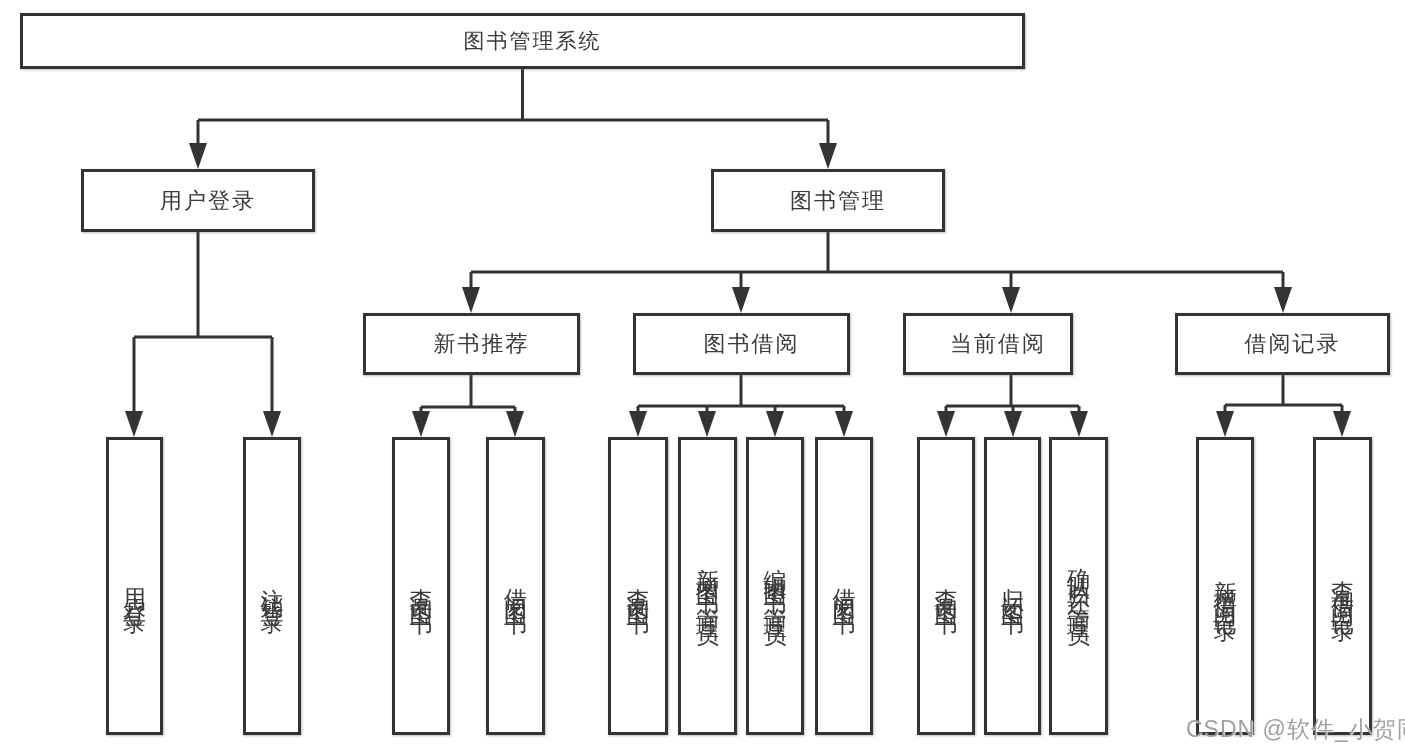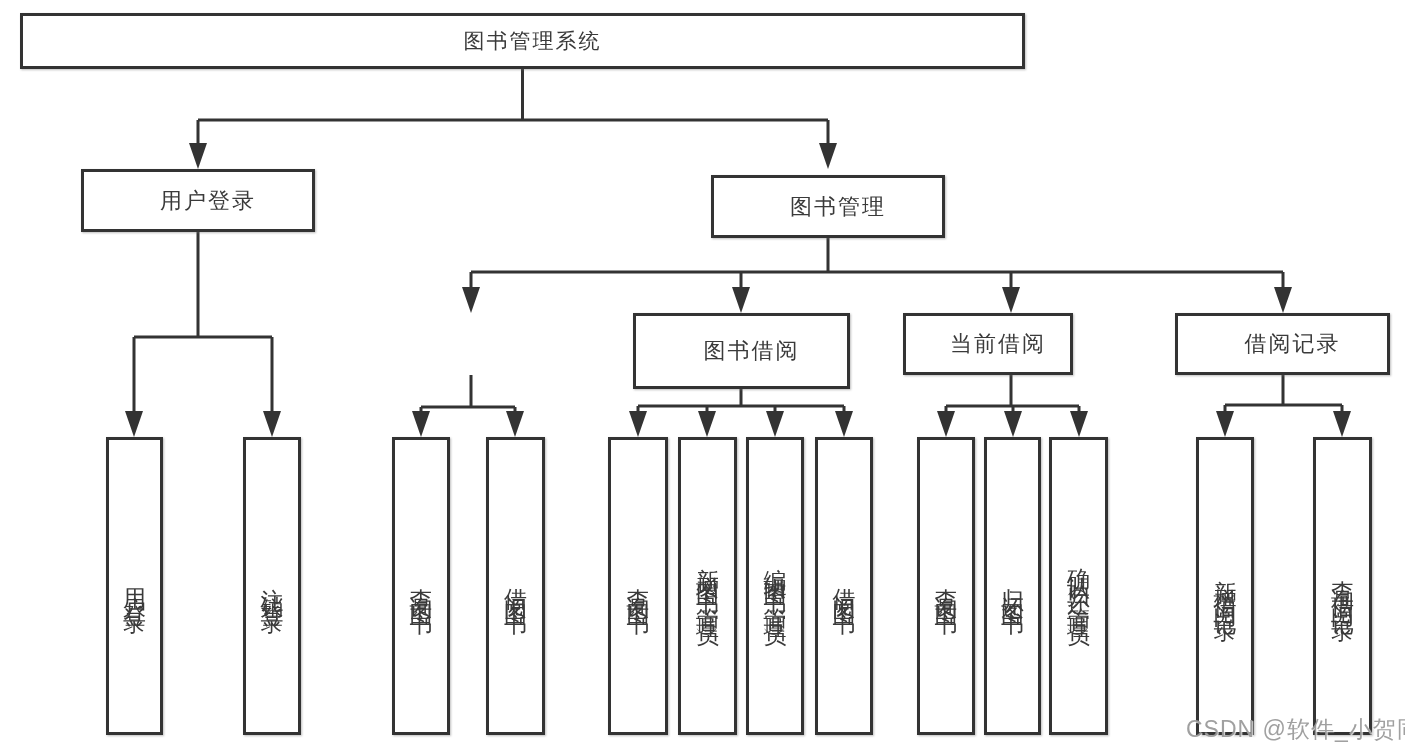--- a/index.html
+++ b/index.html
@@ -68,23 +68,24 @@
       <polygon points="1004,411 1022,411 1013,437"></polygon>
       <polygon points="1070,411 1088,411 1079,437"></polygon>
       <polygon points="1216,411 1234,411 1225,437"></polygon>
       <polygon points="1333,411 1351,411 1342,437"></polygon>
     </g>
   </svg>
 
   <div class="box h root" style="left:20px;top:13px;width:1005px;height:56px">图书管理系统</div>
 
   <div class="box h" style="left:81px;top:169px;width:234px;height:63px">用户登录</div>
-  <div class="box h" style="left:711px;top:175px;width:234px;height:63px">图书管理</div>
+  <div class="box h" style="left:711px;top:169px;width:234px;height:63px">图书管理</div>
 
-  <div class="box h" style="left:633px;top:313px;width:217px;height:76px">图书借阅</div>
+  <div class="box h" style="left:363px;top:313px;width:217px;height:62px">新书推荐</div>
+  <div class="box h" style="left:633px;top:313px;width:217px;height:62px">图书借阅</div>
   <div class="box h" style="left:903px;top:313px;width:170px;height:62px">当前借阅</div>
   <div class="box h" style="left:1175px;top:313px;width:215px;height:62px">借阅记录</div>
 
   <div class="box v" style="left:106px;top:437px;width:57px;height:298px">用户登录</div>
   <div class="box v" style="left:243px;top:437px;width:58px;height:298px">注销登录</div>
 
   <div class="box v" style="left:392px;top:437px;width:58px;height:298px">查询图书</div>
   <div class="box v" style="left:486px;top:437px;width:59px;height:298px">借阅图书</div>
 
   <div class="box v" style="left:608px;top:437px;width:60px;height:298px">查询图书</div>

